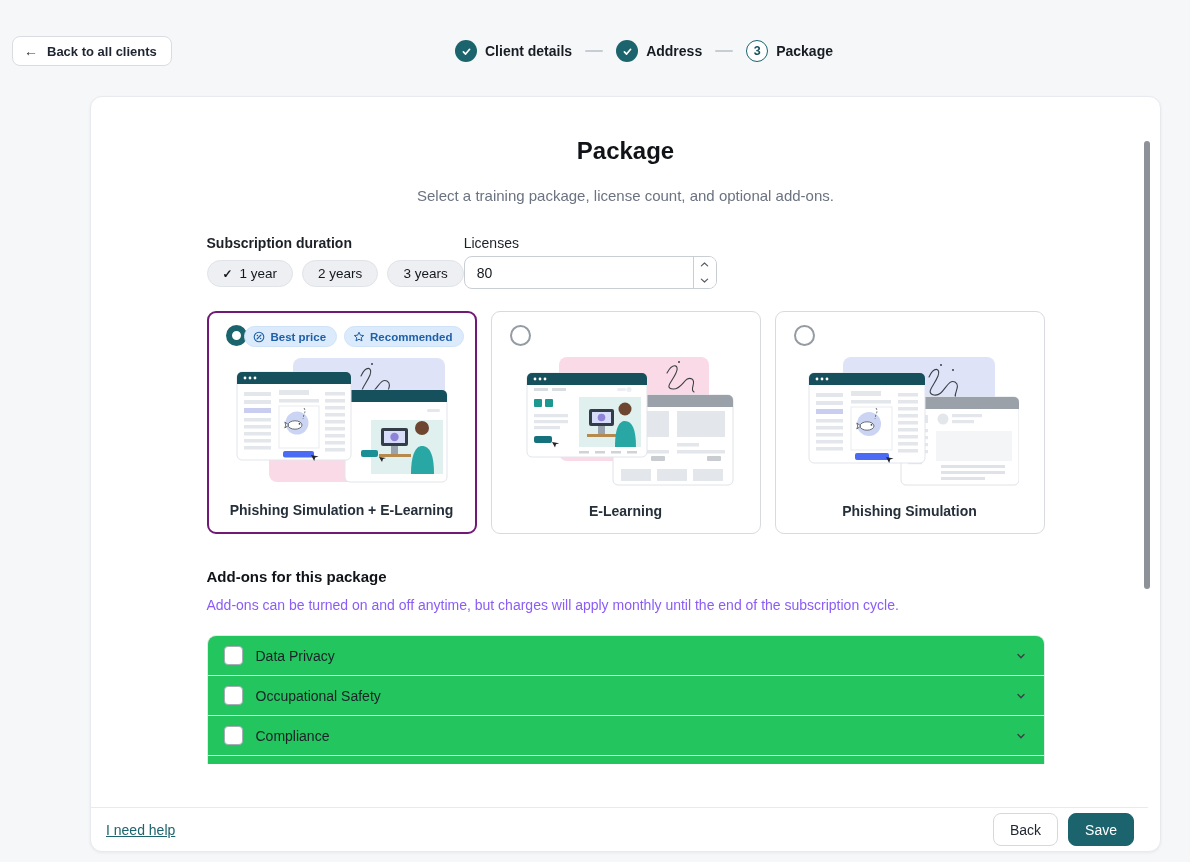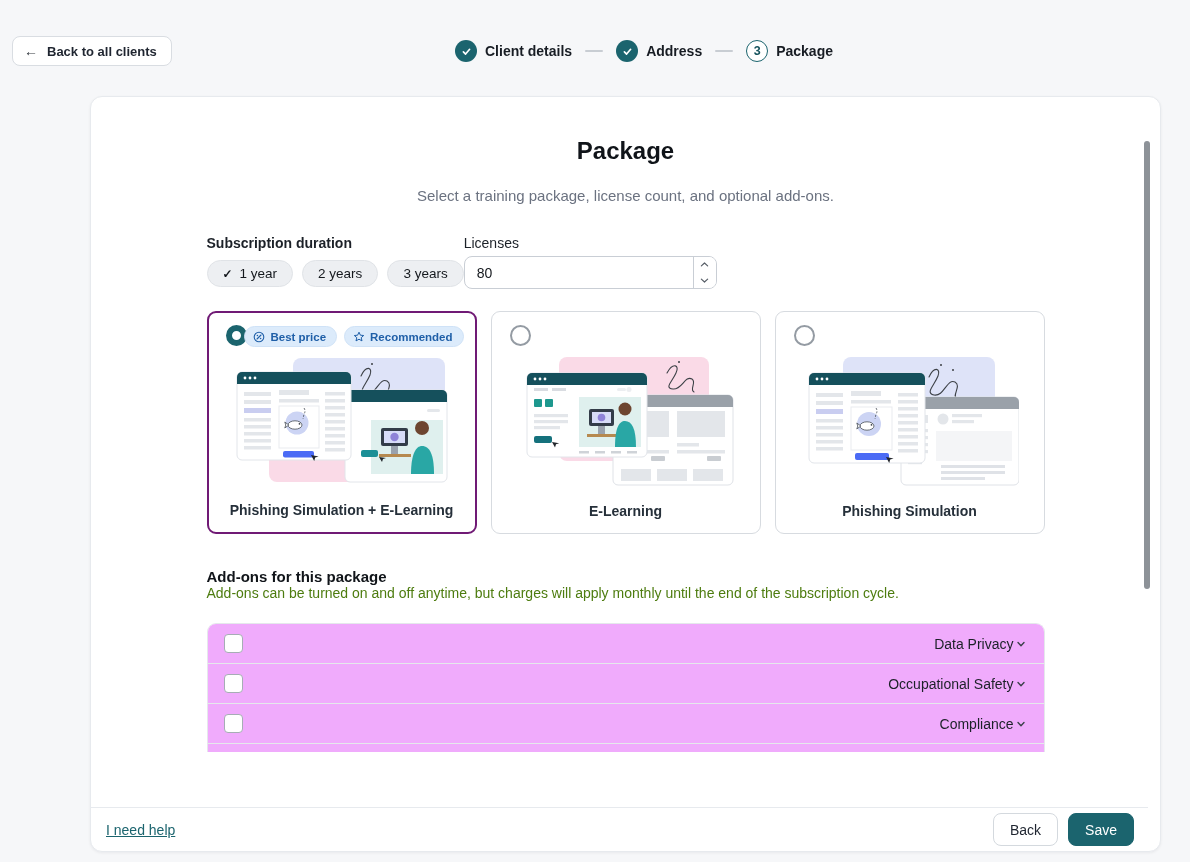--- a/index.html
+++ b/index.html
@@ -49,23 +49,23 @@
   .radio { position:absolute; left:18px; top:13px; width:21px; height:21px; border-radius:50%; background:#fff; border:2px solid #949ba3; }
   .pkg-card.selected .radio { left:17px; top:12px; border:6.5px solid #1b646e; }
   .badges { position:absolute; right:11px; top:13px; display:flex; gap:7px; }
   .badge { display:flex; align-items:center; gap:5px; height:21px; padding:0 10px 0 8px; background:#dcebfb;
     border:1px solid #cfe2f7; border-radius:11px; font-size:11.5px; font-weight:700; color:#1f5fa8; }
   .illus { display:block; margin:45px auto 0; }
   .pkg-name { position:absolute; left:0; right:0; bottom:14px; text-align:center; font-size:14px; font-weight:600; color:#26303a; }
 
   
   .addons-title { margin-top:34px; font-size:15px; font-weight:700; color:#101419; }
-  .addons-desc { font-size:14px; color:#4d7c0f; }
+  .addons-desc { margin-top:12px; font-size:14px; color:#8b5cf6; }
   .addons-list { margin-top:22px; height:129px; overflow:hidden; border:1px solid #e5e8ec; border-bottom:0; border-radius:9px 9px 0 0; }
-  .addon-row { display:flex; align-items:center; height:40px; padding:0 16px; background:#f0abfc; border-bottom:1px solid #e5e8ec; cursor:pointer;text-align:right; }
+  .addon-row { display:flex; align-items:center; height:40px; padding:0 16px; background:#22c55e; border-bottom:1px solid #e5e8ec; cursor:pointer; }
   .addon-row.partial { height:8px; border-bottom:0; }
   .checkbox { width:19px; height:19px; border:1.5px solid #a6adb5; border-radius:4px; background:#fff; flex:0 0 auto; }
   .addon-label { margin-left:13px; font-size:14px; color:#1c2128; flex:1; }
 
   
   .card-footer { position:absolute; left:0; right:12px; bottom:0; height:44px; border-top:1px solid #e7eaee;
     display:flex; align-items:center; padding:0 14px 0 15px; }
   .help-link { font-size:14px; color:#1b646e; text-decoration:underline; cursor:pointer; }
   .footer-actions { margin-left:auto; display:flex; gap:10px; }
   .btn { height:33px; padding:0 16px; border-radius:8px; font:500 14px "Liberation Sans",sans-serif; cursor:pointer; }

